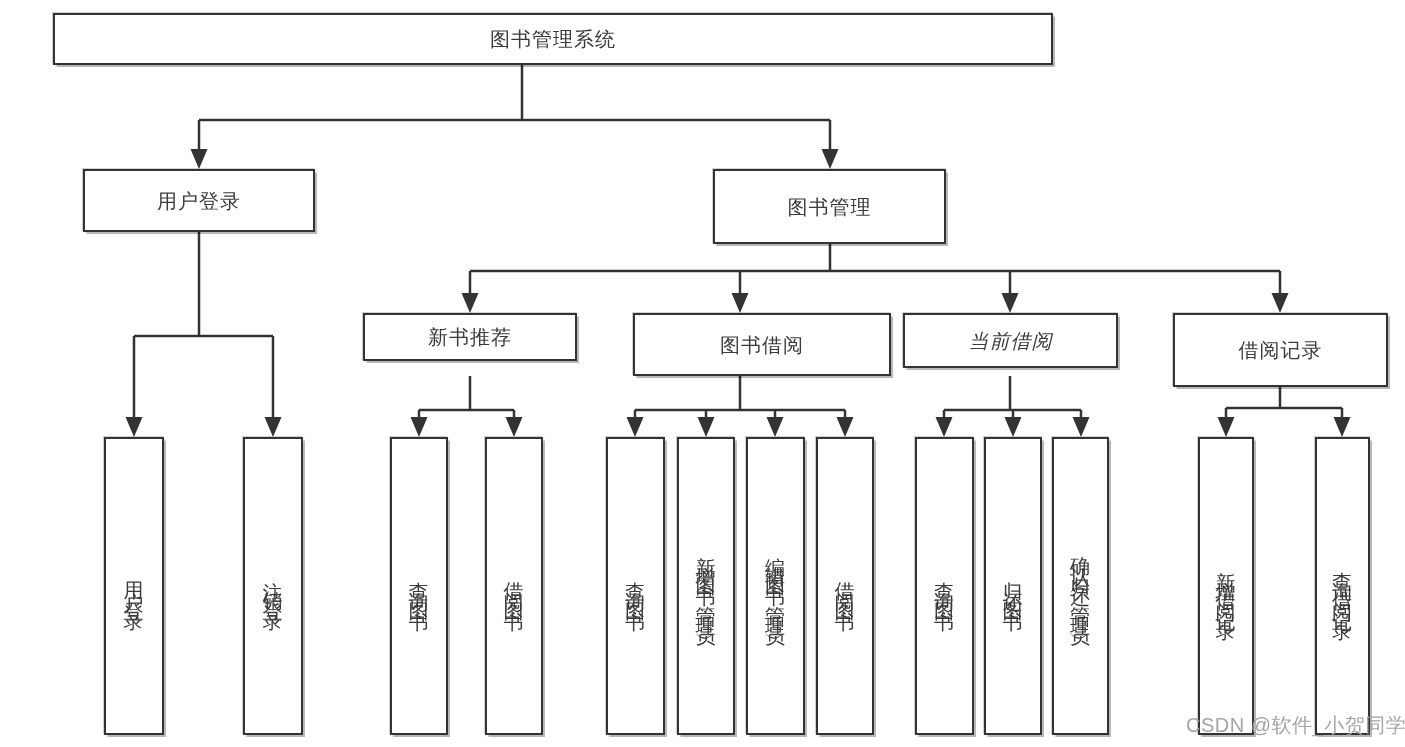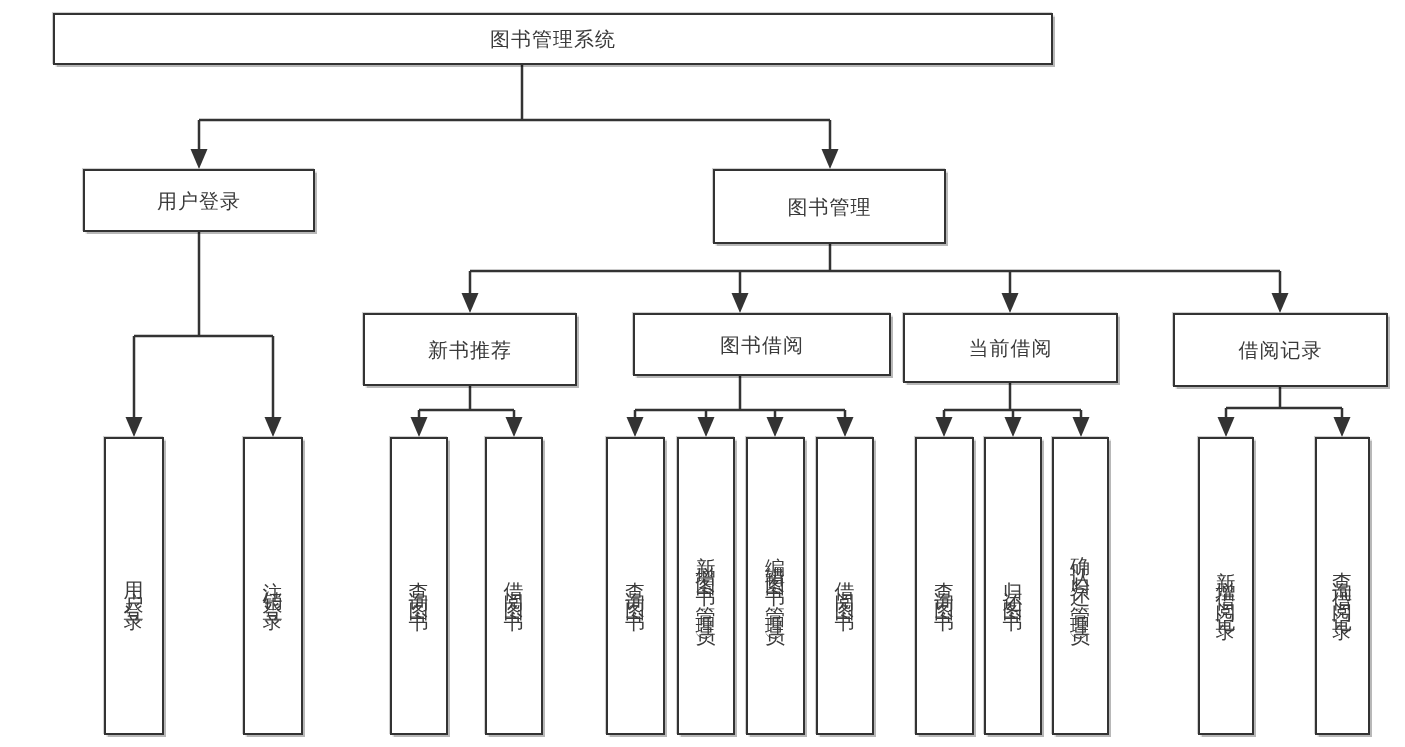--- a/index.html
+++ b/index.html
@@ -85,27 +85,27 @@
   <div id="nodes">
       <div class="node horizontal" style="left: 22px; top: 13px; width: 1000px; height: 52px; margin-left: 31px;">
         <span>图书管理系统</span>
       </div>
       <div class="node horizontal" style="left: 83px; top: 169px; width: 232px; height: 63px;">
         <span>用户登录</span>
       </div>
       <div class="node horizontal" style="left: 713px; top: 169px; width: 233px; height: 75px;">
         <span>图书管理</span>
       </div>
-      <div class="node horizontal" style="left: 363px; top: 313px; width: 214px; height: 73px;">
+      <div class="node horizontal" style="left: 363px; top: 313px; width: 214px; height: 48px;">
         <span>新书推荐</span>
       </div>
       <div class="node horizontal" style="left: 633px; top: 313px; width: 258px; height: 63px;">
         <span>图书借阅</span>
       </div>
-      <div class="node horizontal" style="left: 903px; top: 313px; width: 215px; height: 70px;">
+      <div class="node horizontal" style="left: 903px; top: 313px; width: 215px; height: 55px; font-style: italic;">
         <span>当前借阅</span>
       </div>
       <div class="node horizontal" style="left: 1173px; top: 313px; width: 215px; height: 74px;">
         <span>借阅记录</span>
       </div>
       <div class="node vertical" style="left: 104px; top: 437px; width: 60px; height: 298px;">
         <span>用户登录</span>
       </div>
       <div class="node vertical" style="left: 243px; top: 437px; width: 60px; height: 298px;">
         <span>注销登录</span>
@@ -137,13 +137,14 @@
       <div class="node vertical" style="left: 1052px; top: 437px; width: 57px; height: 298px;">
         <span>确认归还（管理员）</span>
       </div>
       <div class="node vertical" style="left: 1198px; top: 437px; width: 56px; height: 298px;">
         <span>新增借阅记录</span>
       </div>
       <div class="node vertical" style="left: 1315px; top: 437px; width: 55px; height: 298px;">
         <span>查询借阅记录</span>
       </div>
     </div>
+  <div class="watermark">CSDN @软件_小贺同学</div>
 </div>
 
 </body></html>

